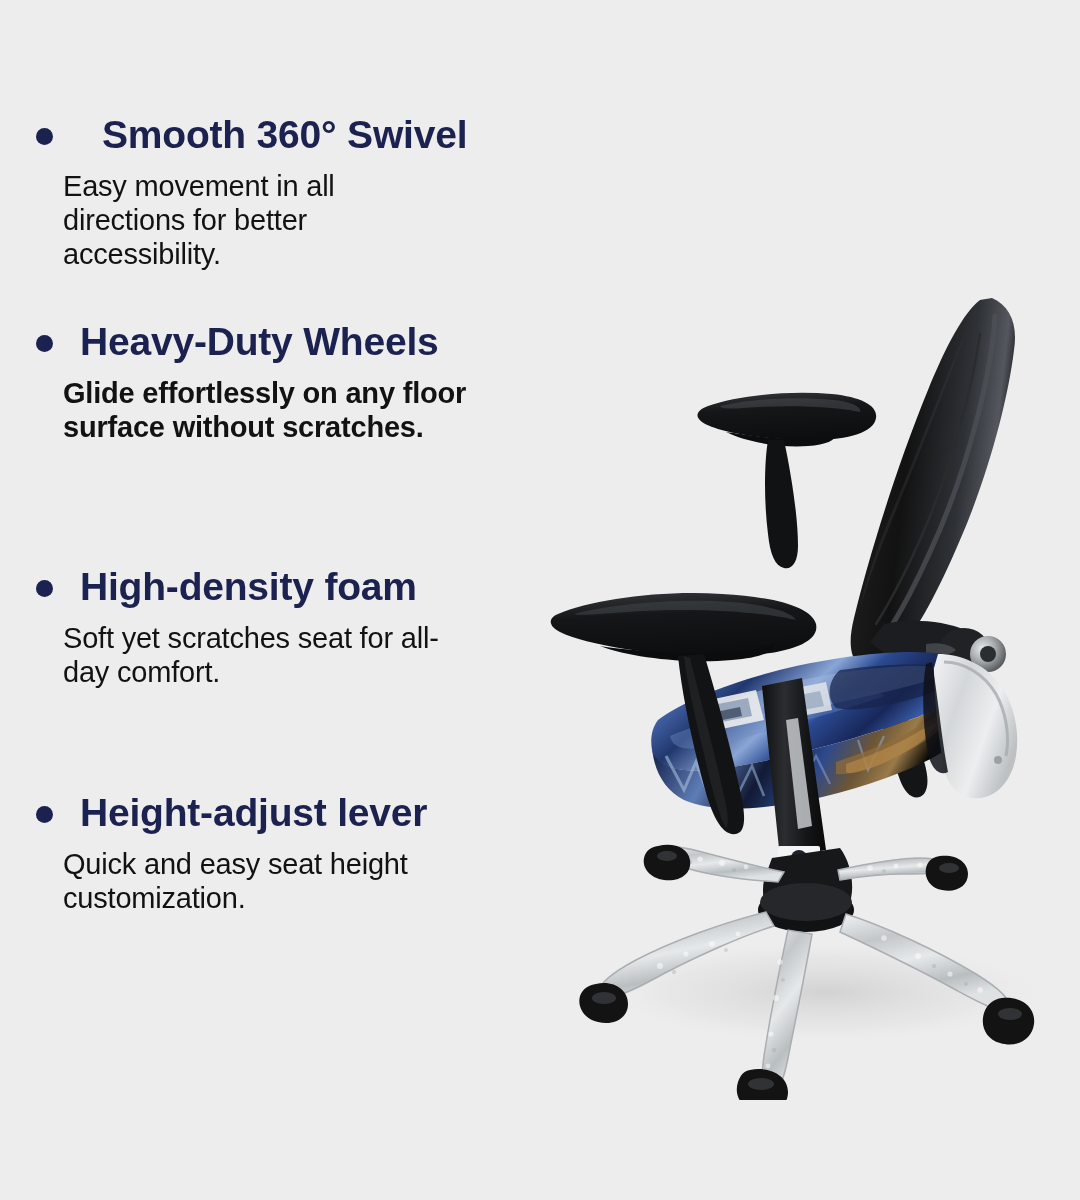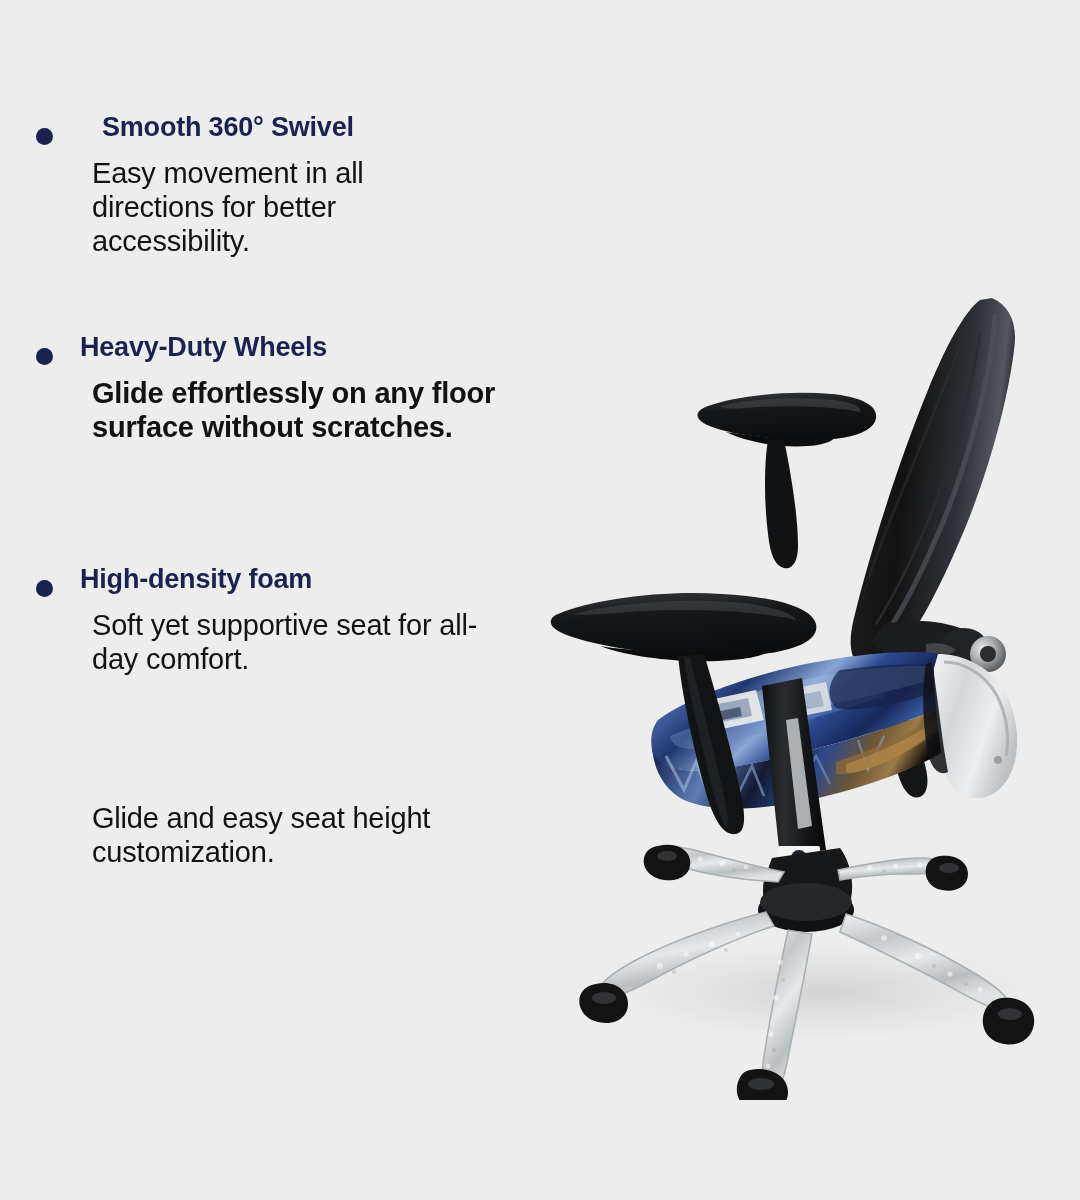--- a/index.html
+++ b/index.html
@@ -29,21 +29,21 @@
     top: 0;
     width: 540px;
     height: 1200px;
   }
   .feature {
     position: absolute;
     left: 0;
     width: 540px;
   }
   .feature.f0 { top: 112px; }
-  .feature.f1 { top: 332px; }
+  .feature.f1 { top: 319px; }
   .feature.f2 { top: 564px; }
   .feature.f3 { top: 790px; }
 
   .head-row {
     display: flex;
     align-items: flex-start;
   }
   .bullet-wrap {
     width: 80px;
     flex: 0 0 80px;
@@ -59,41 +59,41 @@
     border-radius: 50%;
     background: #1c2250;
     display: block;
   }
   .head-col {
     flex: 1 1 auto;
     min-width: 0;
   }
   .f-title {
     color: #1c2250;
-    font-size: 27px;
+    font-size: 39px;
     font-weight: bold;
     line-height: 1.18;
     letter-spacing: -0.2px;
     white-space: nowrap;
     display: block;
   }
   .f-title .indent { display: inline-block; width: 22px; }
   .f-rule {
     height: 4px;
     background: #0b0b0b;
     margin-top: 7px;
     border-radius: 1px;
   }
   .feature.f0 .f-rule { width: 410px; }
   .feature.f1 .f-rule { width: 385px; }
   .feature.f2 .f-rule { width: 368px; }
   .feature.f3 .f-rule { width: 372px; }
 
   .f-desc {
-    margin-left: 92px;
+    margin-left: 63px;
     margin-top: 12px;
     color: #121212;
     font-size: 29px;
     line-height: 1.17;
     max-width: 420px;
     letter-spacing: -0.2px;
   }
   .feature.f0 .f-desc { max-width: 380px; }
   .feature.f1 .f-desc { max-width: 405px; font-weight: bold; }
   .feature.f2 .f-desc { max-width: 400px; }
@@ -145,25 +145,34 @@
     <div class="feature f2">
       <div class="head-row">
         <span class="bullet-wrap">
           <span class="bullet"></span>
         </span>
         <span class="head-col">
           <span class="f-title">High-density foam</span>
           <span class="f-rule"></span>
         </span>
       </div>
-      <div class="f-desc">Soft yet supportive seat for all-day comfort.</div>
+      <div class="f-desc">Soft yet scratches seat for all-day comfort.</div>
     </div>
 
     <div class="feature f3">
-      <div class="f-desc">Glide and easy seat height customization.</div>
+      <div class="head-row">
+        <span class="bullet-wrap">
+          <span class="bullet"></span>
+        </span>
+        <span class="head-col">
+          <span class="f-title">Height-adjust lever</span>
+          <span class="f-rule"></span>
+        </span>
+      </div>
+      <div class="f-desc">Quick and easy seat height customization.</div>
     </div>
 
   </div>
 
   <div class="chair-area">
     <svg class="chair-svg" viewBox="0 0 540 850" xmlns="http://www.w3.org/2000/svg">
       <defs>
         <linearGradient id="gBack" x1="0" y1="0" x2="1" y2="0.25">
           <stop offset="0%" stop-color="#242424"></stop>
           <stop offset="42%" stop-color="#121212"></stop>

